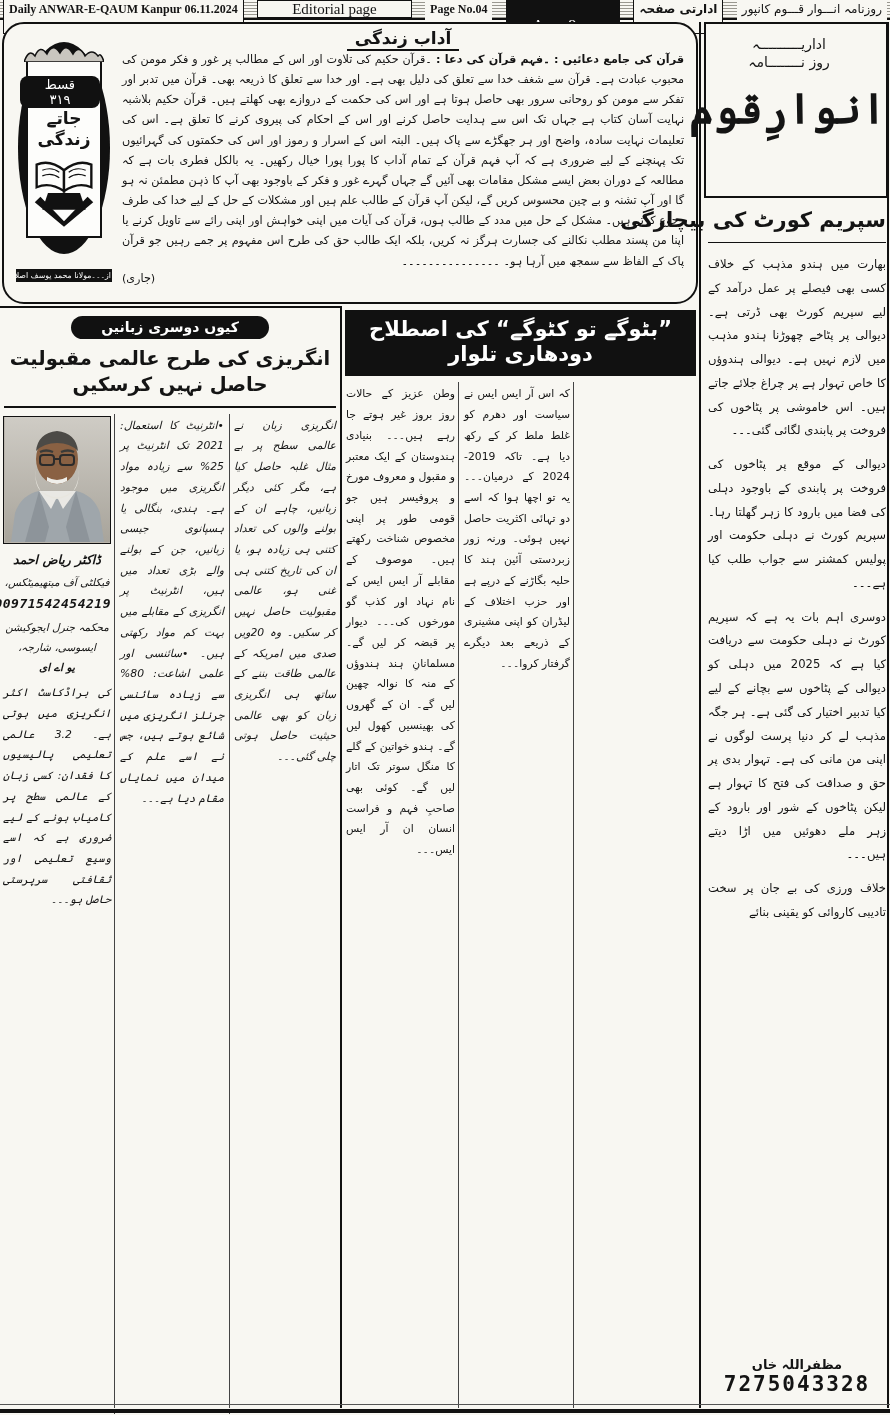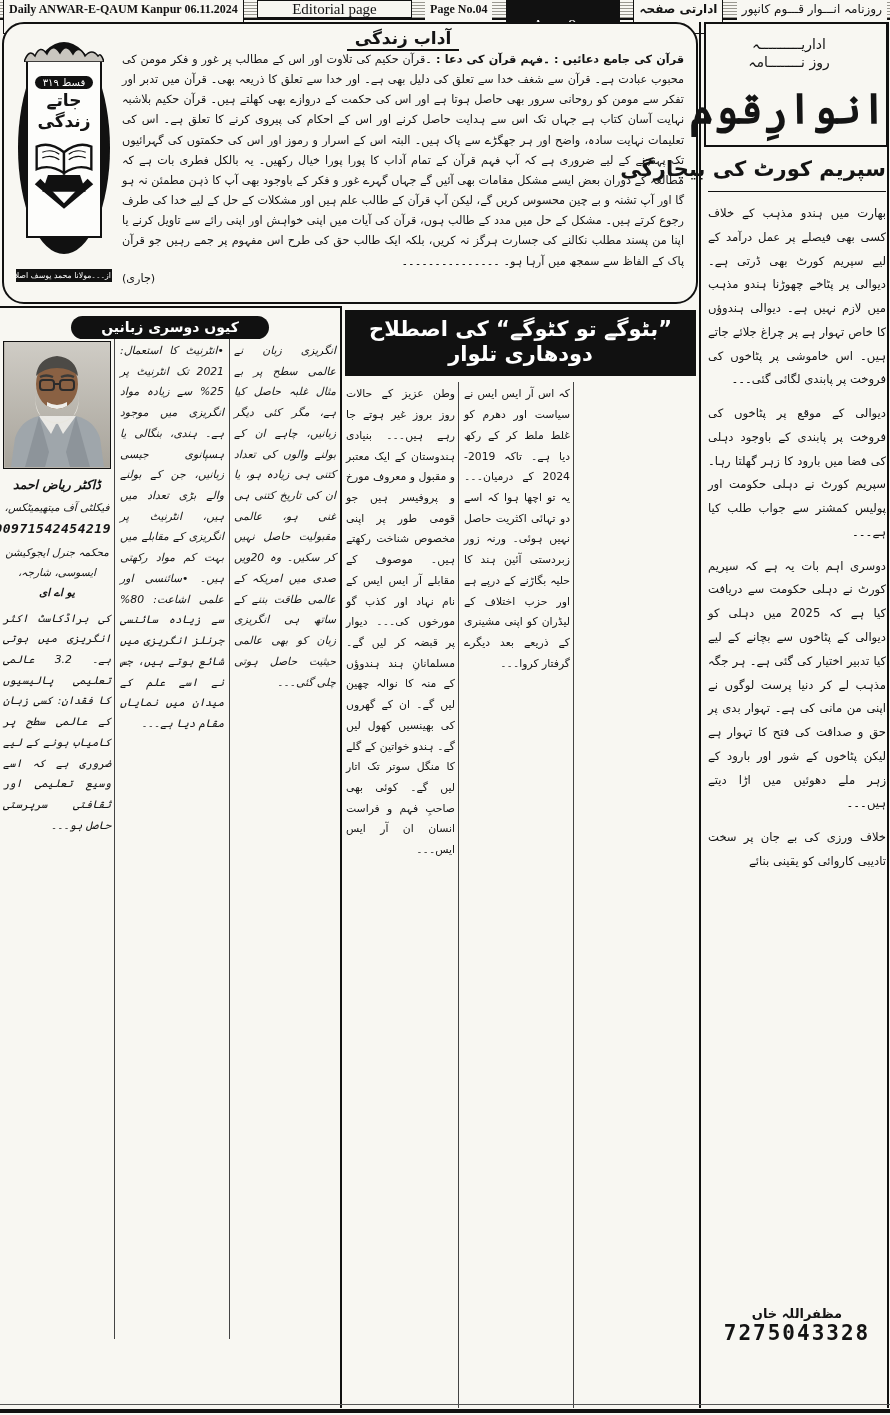--- a/index.html
+++ b/index.html
@@ -25,21 +25,21 @@
   .seg.inverse { background:#111; color:#fff; font-size:10px; font-weight:bold;margin-top:29px; }
   .seg.b { font-weight:bold; }
   .seg.urdu { direction:rtl; }
 
   
   .right-rail { position:absolute; top:22px; left:704px; width:184px; height:1384px; }
   .v-rule-main { position:absolute; top:22px; left:699px; width:2px; height:1386px; background:#111; }
   .v-rule-edge { position:absolute; top:22px; left:887px; width:2px; height:1386px; background:#111; }
 
   .masthead {
-    border:2px solid #111; height:125px; text-align:center;
+    border:2px solid #111; height:176px; text-align:center;
     direction:rtl; padding-top:10px; background:#f8f7f2;
   }
   .masthead .small-line { font-size:14px; letter-spacing:1px; margin:2px 14px 2px 0; }
   .masthead .brand { font-size:42px; font-weight:bold; margin-top:14px; font-family:"DejaVu Serif", serif; }
 
   .editorial {
     direction:rtl; height:1204px; padding:4px 2px 6px 4px;
     display:flex; flex-direction:column;
   }
   .editorial-headline {
@@ -64,21 +64,21 @@
 
   .deco { float:left; width:100px; height:252px; position:relative; margin:2px 8px 0 0; }
   .deco .oval { position:absolute; left:4px; top:12px; width:92px; height:212px; background:#111; border-radius:50%; }
   .deco .frame {
     position:absolute; left:12px; top:30px; width:76px; height:178px;
     background:#fdfdfb; border:2px solid #111; text-align:center;
   }
   .deco .scallop { position:absolute; left:10px; top:14px; }
   .deco .pill {
     display:inline-block; margin-top:14px; background:#111; color:#fff;
-    font-size:10px; border-radius:8px; padding:1px 8px; direction:rtl;
+    font-size:13px; border-radius:8px; padding:1px 25px; direction:rtl;
   }
   .deco .t1, .deco .t2 { font-weight:bold; font-size:17px; line-height:1.25; direction:rtl; }
   .deco .byline-strip {
     position:absolute; left:2px; bottom:0; width:96px; background:#111; color:#fff;
     font-size:7.8px; text-align:center; padding:2px 1px; direction:rtl; white-space:nowrap; overflow:hidden;
   }
 
   
   .left-art {
     position:absolute; top:306px; left:0px; width:342px; height:1102px;
@@ -176,20 +176,21 @@
     </div>
     <div class="editorial-author">مظفراللہ خاں</div>
     <div class="editorial-phone">7275043328</div>
   </div>
 </div>
 
 <div class="left-art">
   <div class="kicker-wrap">
     <span class="kicker">کیوں دوسری زبانیں</span>
   </div>
+  <div class="left-headline">انگریزی کی طرح عالمی مقبولیت حاصل نہیں کرسکیں</div>
 
   <div class="left-cols">
     <div class="col-divider" style="left:114px;"></div>
     <div class="col-divider" style="left:229px;"></div>
 
     <div class="col" style="left:234px; width:102px;">انگریزی زبان نے عالمی سطح پر بے مثال غلبہ حاصل کیا ہے، مگر کئی دیگر زبانیں، چاہے ان کے بولنے والوں کی تعداد کتنی ہی زیادہ ہو، یا ان کی تاریخ کتنی ہی غنی ہو، عالمی مقبولیت حاصل نہیں کر سکیں۔ وہ 20ویں صدی میں امریکہ کے عالمی طاقت بننے کے ساتھ ہی انگریزی زبان کو بھی عالمی حیثیت حاصل ہوتی چلی گئی۔۔۔</div>
 
     <div class="col" style="left:120px; width:104px;">•انٹرنیٹ کا استعمال: 2021 تک انٹرنیٹ پر 25% سے زیادہ مواد انگریزی میں موجود ہے۔ ہندی، بنگالی یا ہسپانوی جیسی زبانیں، جن کے بولنے والے بڑی تعداد میں ہیں، انٹرنیٹ پر انگریزی کے مقابلے میں بہت کم مواد رکھتی ہیں۔ •سائنسی اور علمی اشاعت: 80% سے زیادہ سائنسی جرنلز انگریزی میں شائع ہوتے ہیں، جس نے اسے علم کے میدان میں نمایاں مقام دیا ہے۔۔۔</div>
 
     <div class="col" style="left:3px; width:108px;">

